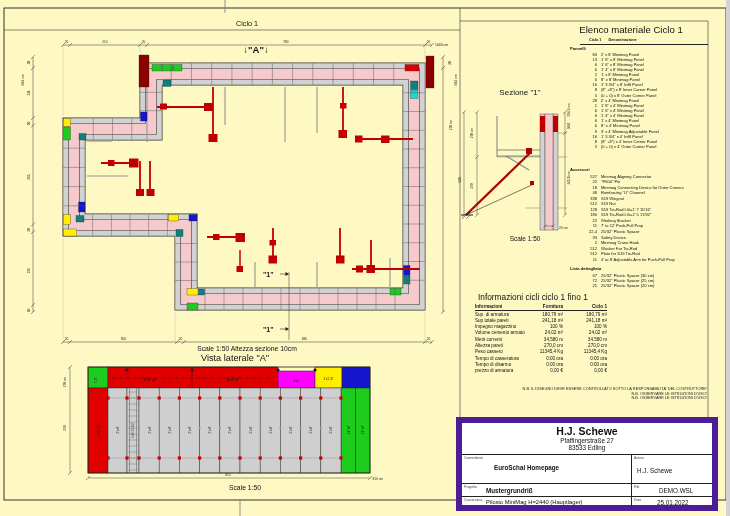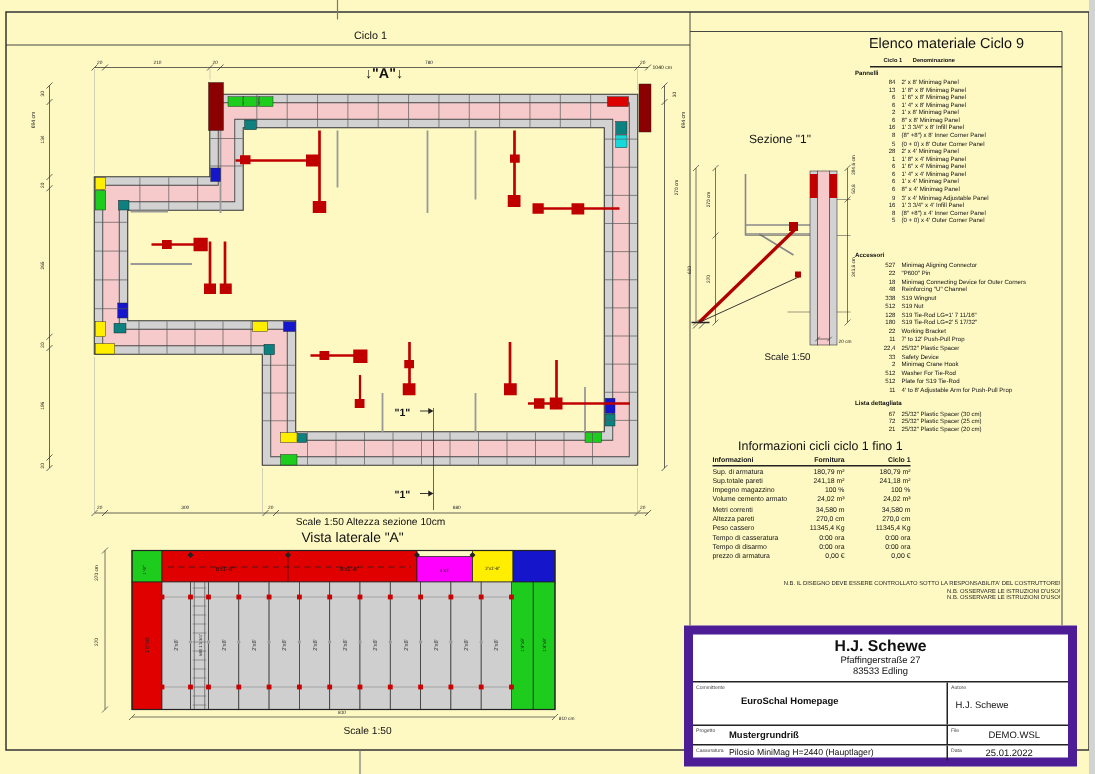--- a/index.html
+++ b/index.html
@@ -441,21 +441,21 @@
   <div class="abs ctr scale-txt" style="left:147px;top:345px;width:200px;">Scale 1:50   Altezza sezione 10cm</div>
 
   <div class="abs ctr big-title" style="left:135px;top:353px;width:200px;">Vista laterale "A"</div>
 
   <div class="abs ctr scale-txt" style="left:185px;top:484px;width:120px;">Scale 1:50</div>
 
   <div class="abs ctr" style="left:480px;top:88px;width:80px;font-size:8px;">Sezione "1"</div>
 
   <div class="abs ctr scale-txt" style="left:490px;top:235px;width:70px;font-size:6.5px;">Scale 1:50</div>
 
-  <div class="abs ctr elenco-title" style="left:540px;top:24px;width:182px;">Elenco materiale  Ciclo 9</div>
+  <div class="abs ctr elenco-title" style="left:540px;top:24px;width:182px;">Elenco materiale  Ciclo 1</div>
   <div class="abs elh" style="left:589px;top:38px;">
     <span>Ciclo 1</span>
     <span style="margin-left:6px;">Denominazione</span>
   </div>
   <div class="abs" style="left:580px;top:43.5px;width:128px;border-top:0.8px solid #222;"></div>
 
   <div class="abs sect-label" style="left:570px;top:45.5px;">Pannelli</div>
   <div class="abs" style="left:466px;top:51.5px;width:242px;">
 
   <div class="mrow">
@@ -577,21 +577,21 @@
       <span class="mq">67</span><span class="mn">25/32" Plastic Spacer (30 cm)</span>
     </div>
       <div class="mrow det">
       <span class="mq">72</span><span class="mn">25/32" Plastic Spacer (25 cm)</span>
     </div>
       <div class="mrow det">
       <span class="mq">21</span><span class="mn">25/32" Plastic Spacer (20 cm)</span>
     </div>
     </div>
 
-  <div class="abs info-title" style="left:492px;top:292px;text-align:right;">Informazioni cicli  ciclo 1 fino 1</div>
+  <div class="abs info-title" style="left:478px;top:292px;text-align:right;">Informazioni cicli  ciclo 1 fino 1</div>
   <div class="abs ihead" style="left:475px;top:303.5px;">
     <span class="c-lab">Informazioni</span>
     <span class="c-for">Fornitura</span>
     <span class="c-cic">Ciclo 1</span>
   </div>
   <div class="abs" style="left:475px;top:311.5px;">
 
   <div class="irow">
       <span class="c-lab">Sup. di armatura</span>
       <span class="c-for">180,79 m²</span>

